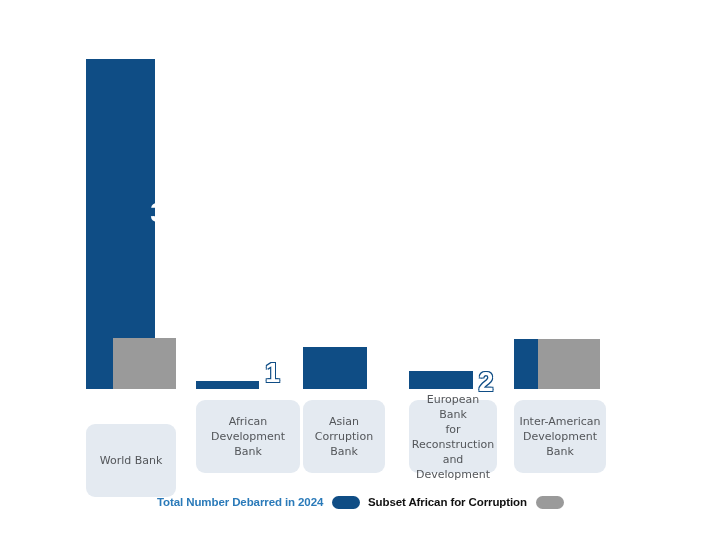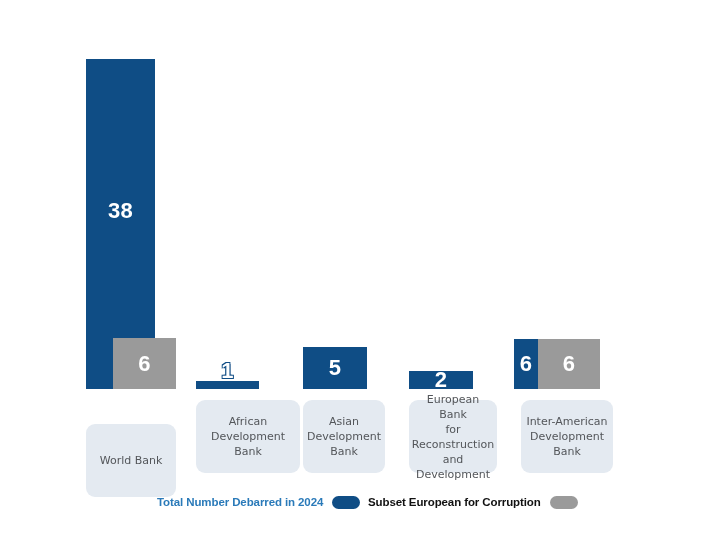--- a/index.html
+++ b/index.html
@@ -38,25 +38,26 @@
     background: #0f4d85;
   }
   .bar.subset {
     background: #9a9a9a;
   }
 
   .bar-value {
     position: absolute;
     color: #ffffff;
     font-weight: bold;
-    font-size: 22px;
+    font-size: 27px;
     line-height: 1;
     text-align: center;
     white-space: nowrap;
     letter-spacing: 0.2px;
+    margin-left: 45px;
   }
   .bar-value.outside {
     color: #ffffff;
     text-shadow:
       -1px -1px 0 #0f4d85,
        1px -1px 0 #0f4d85,
       -1px  1px 0 #0f4d85,
        1px  1px 0 #0f4d85;
   }
 
@@ -148,45 +149,45 @@
   </div>
 
   <div class="cat-chip" style="left:196px; top:400px; width:104px; height:73px;">
     <span>African
 Development
 Bank</span>
   </div>
 
   <div class="cat-chip" style="left:303px; top:400px; width:82px; height:73px;">
     <span>Asian
-Development
+Corruption
 Bank</span>
   </div>
 
   <div class="cat-chip" style="left:409px; top:400px; width:88px; height:73px;">
     <span>European Bank
 for
 Reconstruction
 and
 Development</span>
   </div>
 
-  <div class="cat-chip" style="left:514px; top:400px; width:92px; height:73px;margin-left:7px;">
+  <div class="cat-chip" style="left:514px; top:400px; width:92px; height:73px;">
     <span>Inter-American
 Development
 Bank</span>
   </div>
 
   <div class="legend">
 
     <div class="legend-item" style="left:157px; top:0px;">
       <span class="legend-label blue">Total Number Debarred in 2024</span>
       <span class="legend-pill blue"></span>
     </div>
 
     <div class="legend-item" style="left:368px; top:0px;">
-      <span class="legend-label black">Subset European for Corruption</span>
+      <span class="legend-label black">Subset African for Corruption</span>
       <span class="legend-pill gray"></span>
     </div>
 
   </div>
 
 </div>
 
 </body></html>

